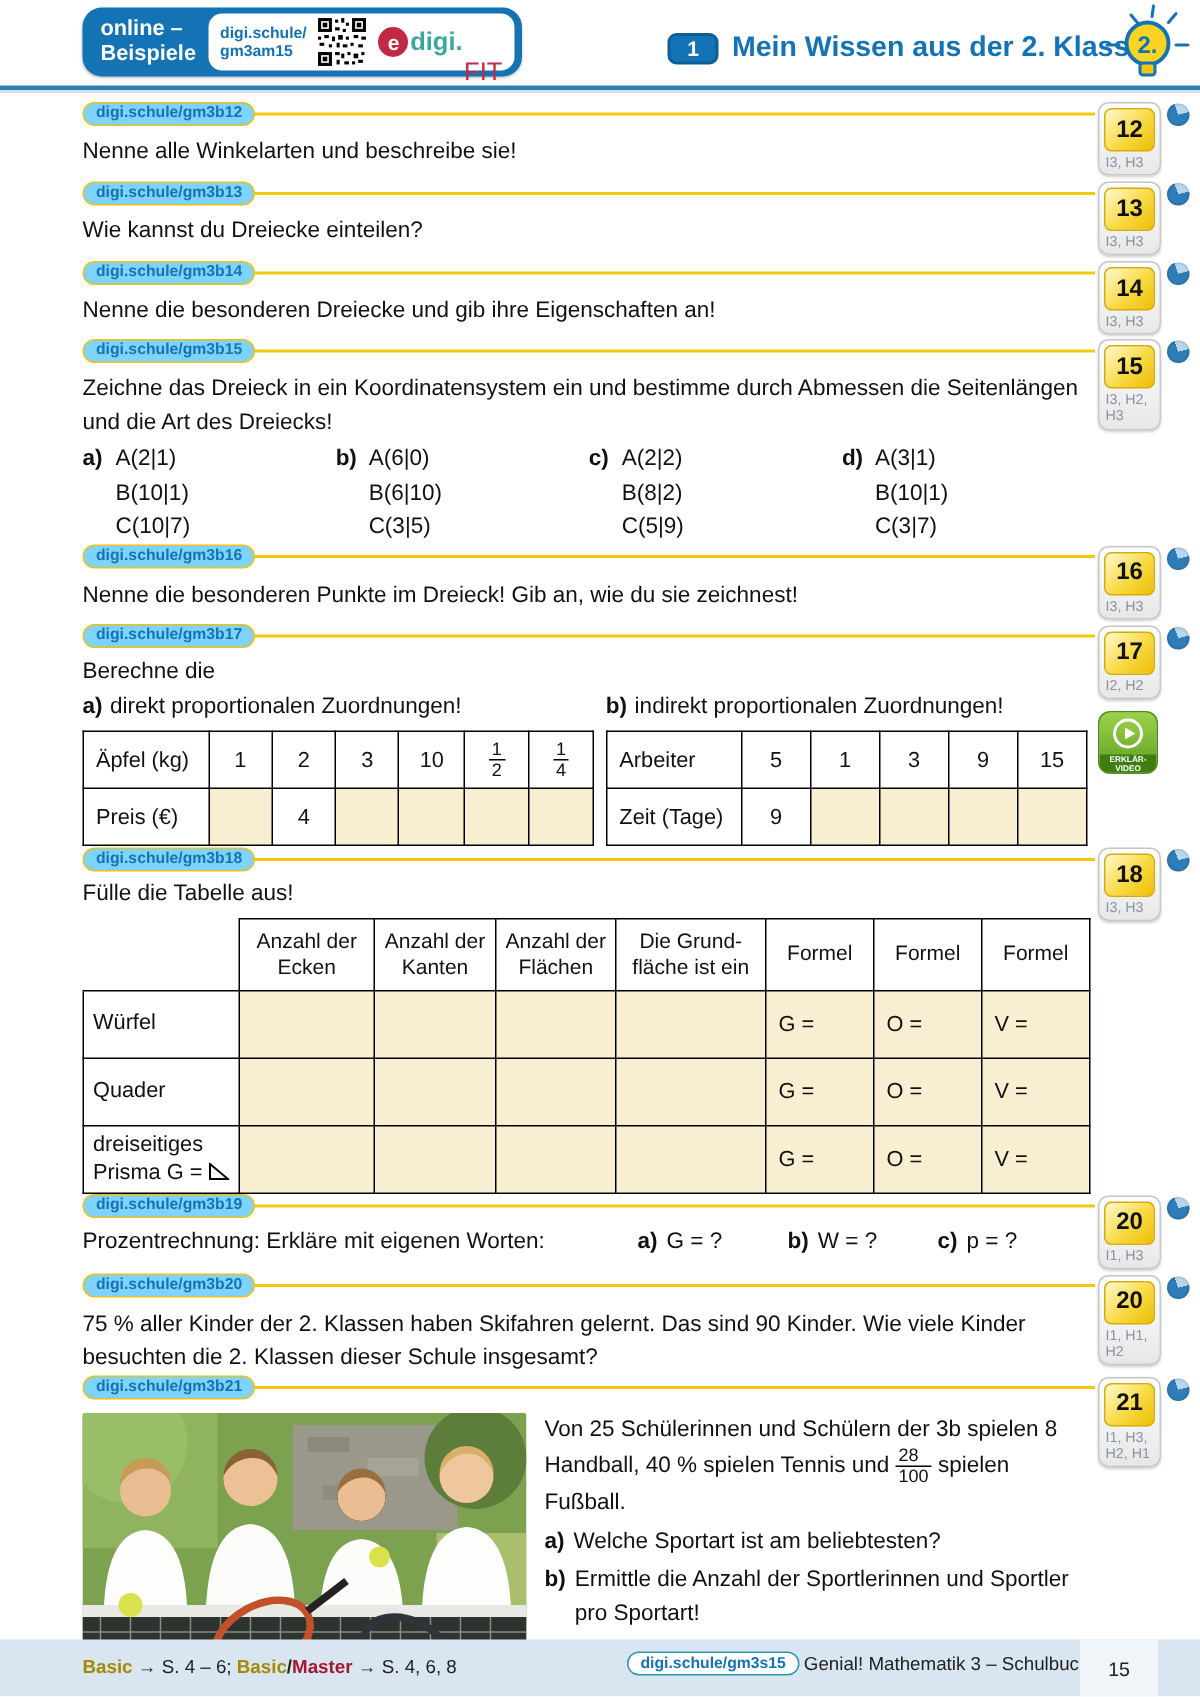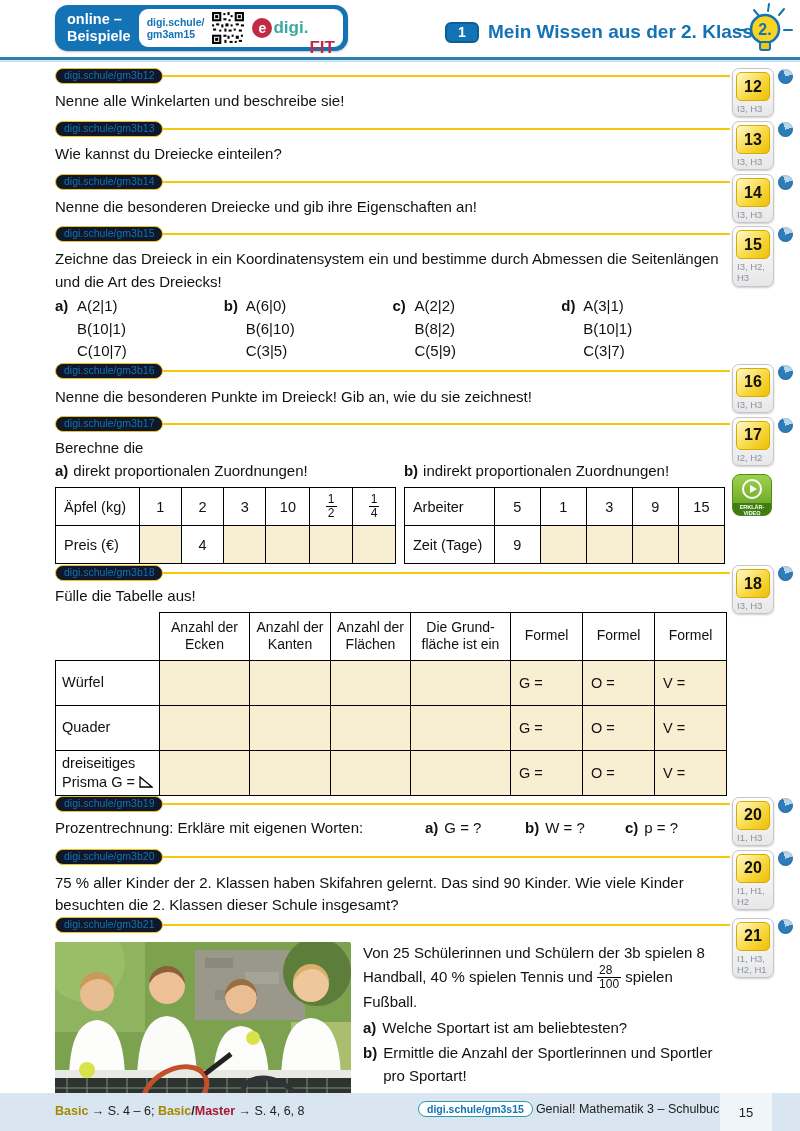--- a/index.html
+++ b/index.html
@@ -14,36 +14,36 @@
               box-shadow:0 1px 2px rgba(0,0,0,.25); }
   .hdr-online { color:#fff; font-weight:bold; font-size:14.5px; line-height:1.15; white-space:pre-line; }
   .hdr-white { background:#fff; border-radius:9px; height:38px; display:flex; align-items:center;
                padding:19px 8px; gap:7px; }
   .hdr-link { color:#1373b4; font-weight:bold; font-size:10.5px; line-height:1.15; white-space:pre-line; }
   .qr { width:34px; height:34px; background:#fff; }
   .logo { display:flex; align-items:center; gap:1px; }
   .logo-e { width:20px; height:20px; border-radius:50%; background:#c22a44; color:#fff; font-weight:bold;
             font-size:14px; display:flex; align-items:center; justify-content:center; }
   .logo-digi { color:#3aa8a0; font-weight:bold; font-size:17px; }
-  .logo-fit { color:#c22a44; font-weight:bold; font-size:17px;margin-top:40px; }
+  .logo-fit { color:#c22a44; font-weight:normal; font-size:17px;margin-top:40px; }
   .chapter { position:absolute; left:445px; top:21px; display:flex; align-items:center; gap:9px; }
   .num-badge { background:#1373b4; color:#fff; font-weight:bold; font-size:14px; border-radius:6px;
                min-width:34px; height:21px; display:flex; align-items:center; justify-content:center;
                border:2px solid #0d5d96; }
   .chapter-title { color:#1373b4; font-weight:bold; font-size:19px; }
   .bulb-wrap { position:absolute; right:6px; top:2px; }
   .divider { height:3px; background:#2e7fae; }
   .divider2 { height:2px; background:#cfe4f2; }
 
   
   main { position:relative; padding:5px 0 0 55px; }
   .ex { position:relative; padding-right:70px; width:745px; }
   .ex-head { display:flex; align-items:center; height:17px; }
-  .pill { border:1.5px solid #f0c114; border-radius:9px; color:#1373b4; font-weight:normal;
-          font-size:10.5px; padding:0 8px; background:#0f172a; height:16px; line-height:13px; white-space:nowrap; }
+  .pill { border:1.5px solid #f0c114; border-radius:9px; color:#1373b4; font-weight:bold;
+          font-size:10.5px; padding:0 8px; background:#7dd3fc; height:16px; line-height:13px; white-space:nowrap; }
   .rule { flex:1; height:2px; background:#f6c80a; }
   .ex-text { font-size:15px; margin-top:6px; line-height:1.5; }
   .rail { position:absolute; right:0; top:1px; width:68px; display:flex; align-items:flex-start; gap:4px; }
   .badge { width:42px; border:1px solid #c6c6c6; border-radius:7px;
            background:linear-gradient(#ffffff,#e7e7e7); padding:3px 3px 2px;
            box-shadow:0 1px 2px rgba(0,0,0,.2); }
   .badge-num { height:29px; border-radius:5px;
                background:linear-gradient(135deg,#fffad0 0%,#f8d942 55%,#edbf06 100%);
                font-weight:bold; font-size:16px; display:flex; align-items:center; justify-content:center;
                border:1px solid #d8ab00; }

